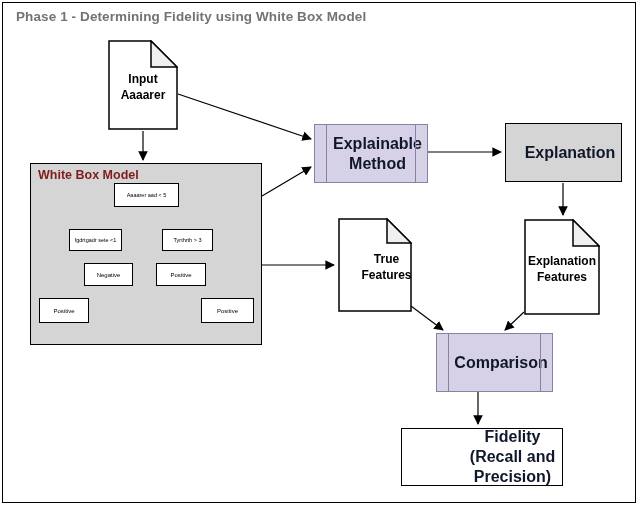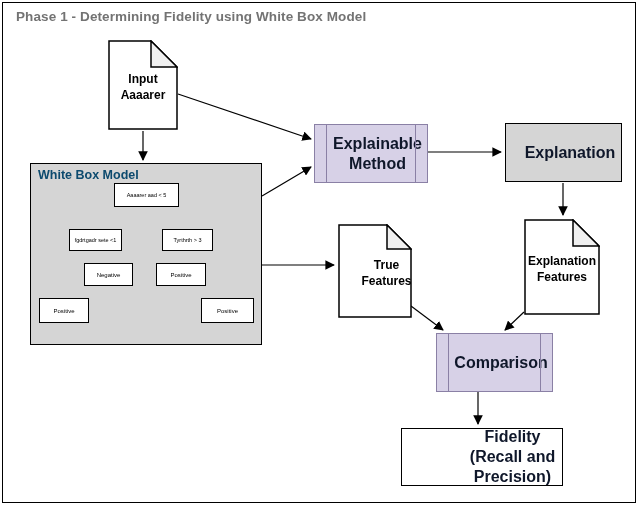--- a/index.html
+++ b/index.html
@@ -35,21 +35,21 @@
   .doc-label{
     position:absolute;left:0;right:0;top:0;bottom:0;
     display:flex;align-items:center;justify-content:center;text-align:center;
     font-size:12px;font-weight:bold;white-space:pre-line;line-height:1.3;padding-top:6px;box-sizing:border-box;
   }
 
   .wbm{
     position:absolute;left:30px;top:163px;width:232px;height:182px;
     background:var(--gray-fill,#d5d5d5);border:1.2px solid #000;box-sizing:border-box;
   }
-  .wbm-title{position:absolute;left:7px;top:4px;font-size:12.5px;font-weight:bold;color:#0c4a6e;}
+  .wbm-title{position:absolute;left:7px;top:4px;font-size:12.5px;font-weight:bold;color:#7f1d1d;}
   .tnode{
     position:absolute;background:#fff;border:1px solid #000;box-sizing:border-box;
     display:flex;align-items:center;justify-content:center;text-align:center;
     font-size:6px;color:#000;overflow:hidden;
   }
 </style>
 </head>
 <body>
 
 <div class="canvas">
@@ -106,21 +106,21 @@
     <span class="bar left"></span>
     <span class="bar right"></span>
     <div class="label">Explainable
 Method</div>
   </div>
 
   <div class="rect gray" style="left:505px;top:123px;width:117px;height:59px">
     <div class="label">Explanation</div>
   </div>
 
-  <div class="doc" style="left:338px;top:224px;width:97px;height:94px">
+  <div class="doc" style="left:338px;top:218px;width:97px;height:94px">
     <svg width="74" height="94" viewBox="0 0 74 94">
       <path d="M1,1 L49,1 L73,25 L73,93 L1,93 Z" fill="#fff" stroke="#000" stroke-width="1.5"></path>
       <path d="M49,1 L49,25 L73,25 Z" fill="var(--doc-fold-fill,#f0f0f0)" stroke="#000" stroke-width="1.5"></path>
     </svg>
     <div class="doc-label">True
 Features</div>
   </div>
 
   <div class="doc" style="left:524px;top:219px;width:76px;height:96px">
     <svg width="76" height="96" viewBox="0 0 76 96">

